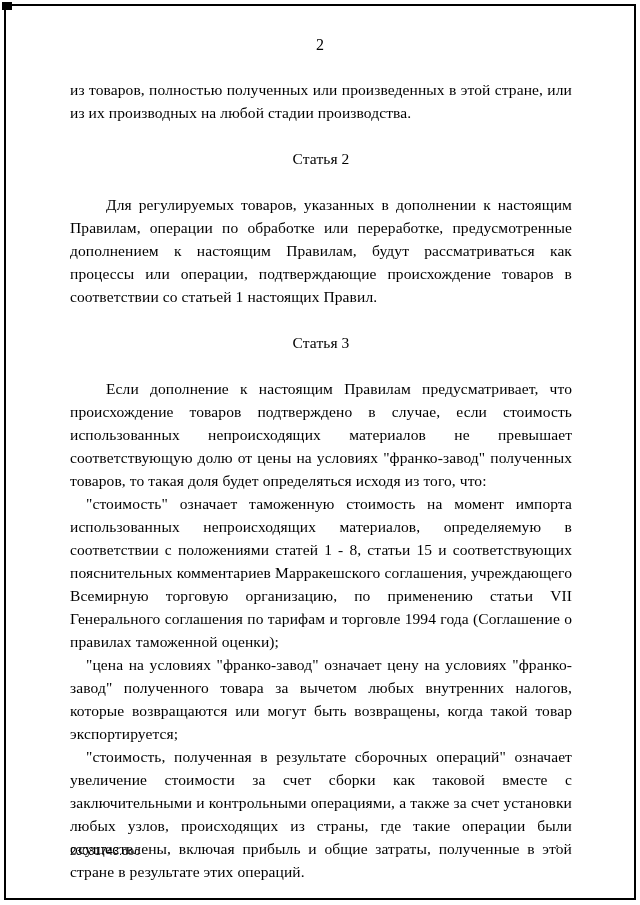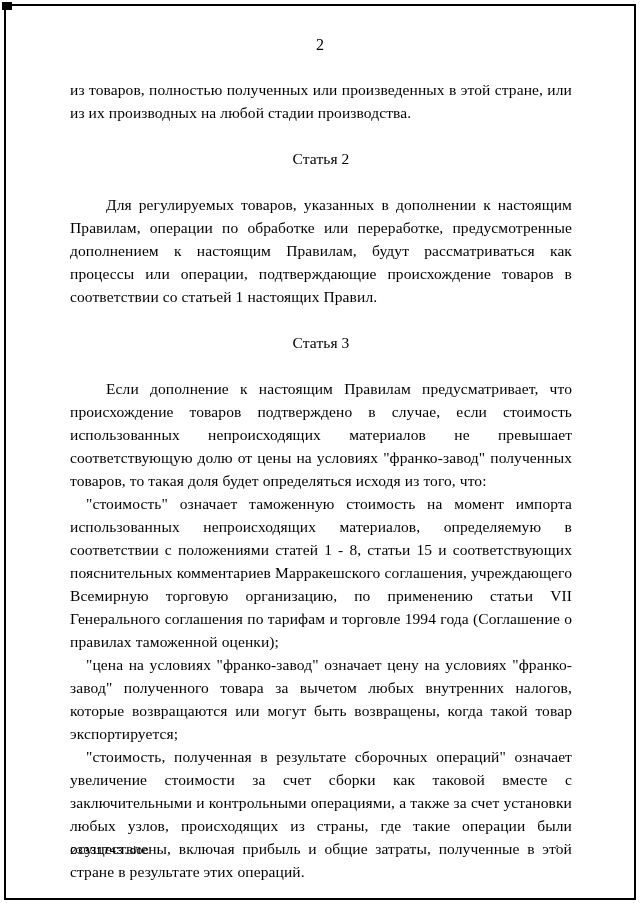--- a/index.html
+++ b/index.html
@@ -68,21 +68,21 @@
     text-align: center;
     text-indent: 0;
     margin: 23px 0 23px 0;
   }
   .doc-footer {
     position: absolute;
     left: 70px;
     bottom: 47px;
     font-size: 11px;
     line-height: 13px;
-    font-family: Liberation Mono, monospace;
+    font-family: Liberation Sans, sans-serif;
   }
   
   .scan-speck {
     position: absolute;
     right: 82px;
     bottom: 58px;
     width: 2px;
     height: 2px;
     background: #555555;
     border-radius: 50%;

